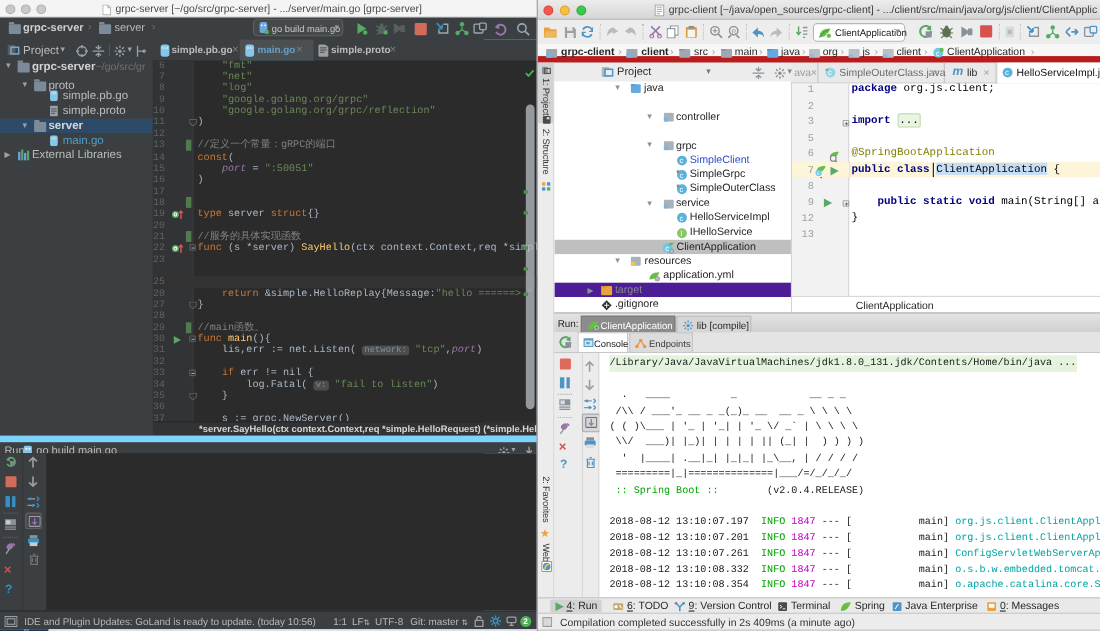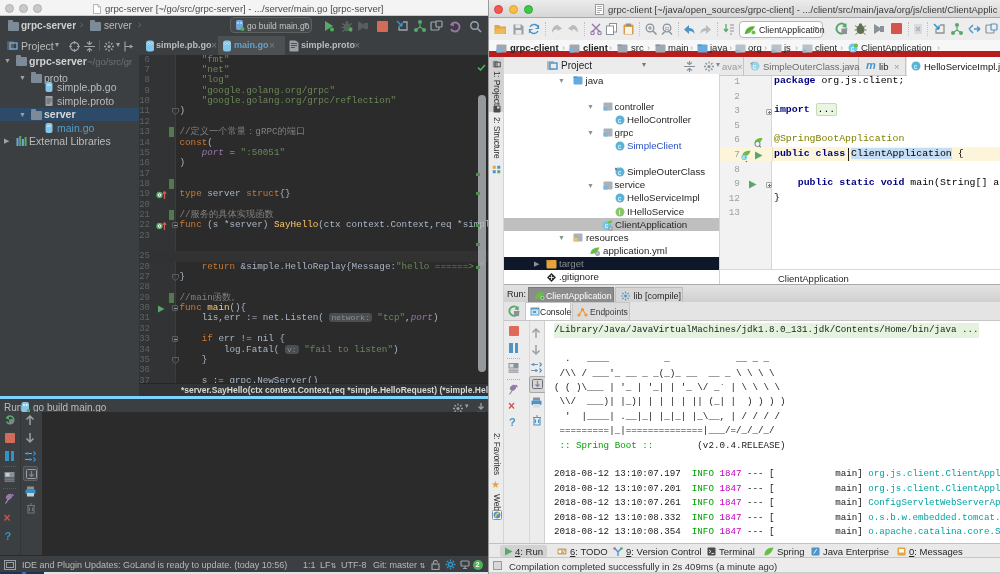--- a/index.html
+++ b/index.html
@@ -32,21 +32,21 @@
 .lline{position:absolute;left:0;width:349px;height:10.35px}
 .vcs{position:absolute;left:30px;width:5px;height:10.35px;background:#53794f}
 .fold{position:absolute;left:33px;width:6px;height:6px;border:1px solid #5a5e60;border-radius:1px}
 .lln{position:absolute;left:0;top:0;width:11px;text-align:right;color:#5f6366;font-size:9px;line-height:10.35px;font-family:"Liberation Mono",monospace}
 .lcode{position:absolute;left:40.5px;top:0;font-size:9.25px;font-family:"Liberation Mono",monospace;color:#a9b7c6;white-space:pre;line-height:10.35px}
 .k{color:#cc7832}.s{color:#6a8759}.cm{color:#808080}.fn{color:#ffc66d}.pv{color:#9876aa;font-style:italic}
 .hint{background:#4b4e50;color:#8a8e92;border-radius:3px;padding:0 2px;font-size:8px}
 
 .ltip{left:139px;top:383px;width:349px;height:13px;background:#313335;border-top:1px solid #262626;color:#d6d6d6;font-size:8.5px;font-weight:bold;white-space:nowrap;overflow:hidden;line-height:12px}
 
-.lrunh{left:0;top:396px;width:488px;height:16px;background:#3c3f41;border-top:3px solid #7dd3fc;color:#bbb;font-size:10px}
+.lrunh{left:0;top:396px;width:488px;height:16px;background:#3c3f41;border-top:6px solid #7dd3fc;color:#bbb;font-size:10px}
 
 .lcons{left:0;top:412px;width:488px;height:143px;background:#2b2b2b}
 .lstatus span{white-space:nowrap}
 .lconstb{position:absolute;left:0;top:0;width:42px;height:143px;background:#3c3f41}
 
 .lstatus{left:0;top:555px;width:488px;height:17px;background:#3c3f41;border-top:1px solid #2a2a2a;color:#b8b8b8;font-size:9px}
 
 #rw{left:488px;top:0;width:512px;height:574px;background:#ececec;border-left:1px solid #9a9a9a}
 .rtitle{left:0;top:0;width:512px;height:18px;background:linear-gradient(#ececec,#d6d6d6);border-bottom:1px solid #a8a8a8}
 .rtitletext{top:4px;left:119px;font-size:9.5px;color:#3a3a3a;white-space:nowrap}
@@ -786,41 +786,42 @@
       <span class="a" style="left:81.5px;top:0.5px">java</span>
     </div>
     <div class="rrow" style="left:0;top:26.2px;width:232px">
       <span class="arr" style="left:83px;top:3px;color:#8a9299">▼</span>
       <svg class="a" style="left:99px;top:2px" width="10" height="9" viewBox="0 0 10 9">
           <rect x="0.5" y="0.5" width="9" height="8" rx="1" fill="#a8b2ba"></rect>
           <rect x="0.5" y="5" width="4" height="3.5" fill="#7fb3dc"></rect>
         </svg>
       <span class="a" style="left:110.5px;top:0.5px">controller</span>
     </div>
-    <div class="rrow" style="left:0;top:39.3px;width:216px">
-      <svg class="a" style="left:111px;top:1.5px" width="10" height="10" viewBox="0 0 10 10">
-          <circle cx="5" cy="5" r="4.5" fill="#59b2d8"></circle>
-          <text x="2.7" y="7.6" font-size="7" fill="#fff">c</text>
-        </svg>
-      <span class="a" style="left:123px;top:0.5px">HelloController</span>
-    </div>
     <div class="rrow" style="left:0;top:52.4px;width:216px">
       <span class="arr" style="left:83px;top:3px;color:#8a9299">▼</span>
       <svg class="a" style="left:99px;top:2px" width="10" height="9" viewBox="0 0 10 9">
           <rect x="0.5" y="0.5" width="9" height="8" rx="1" fill="#a8b2ba"></rect>
           <rect x="0.5" y="5" width="4" height="3.5" fill="#7fb3dc"></rect>
         </svg>
       <span class="a" style="left:110.5px;top:0.5px">grpc</span>
     </div>
     <div class="rrow" style="left:0;top:65.5px;width:216px">
       <svg class="a" style="left:111px;top:1.5px" width="10" height="10" viewBox="0 0 10 10">
           <circle cx="5" cy="5" r="4.5" fill="#59b2d8"></circle>
           <text x="2.7" y="7.6" font-size="7" fill="#fff">c</text>
         </svg>
       <span class="a" style="left:123px;top:0.5px;color:#2b50c8">SimpleClient</span>
+    </div>
+    <div class="rrow" style="left:0;top:78.6px;width:216px">
+      <svg class="a" style="left:111px;top:1.5px" width="10" height="10" viewBox="0 0 10 10">
+          <circle cx="5" cy="5" r="4.5" fill="#59b2d8"></circle>
+          <text x="2.7" y="7.6" font-size="7" fill="#fff">c</text>
+          <path d="M0.5 2.5 L2.5 0.5 M0.5 0.8 L0.5 2.7 L2.3 2.7" stroke="#6a6f74" stroke-width="0.9" fill="none"></path>
+        </svg>
+      <span class="a" style="left:123px;top:0.5px">SimpleGrpc</span>
     </div>
     <div class="rrow" style="left:0;top:91.7px;width:216px">
       <svg class="a" style="left:111px;top:1.5px" width="10" height="10" viewBox="0 0 10 10">
           <circle cx="5" cy="5" r="4.5" fill="#59b2d8"></circle>
           <text x="2.7" y="7.6" font-size="7" fill="#fff">c</text>
           <path d="M0.5 2.5 L2.5 0.5 M0.5 0.8 L0.5 2.7 L2.3 2.7" stroke="#6a6f74" stroke-width="0.9" fill="none"></path>
         </svg>
       <span class="a" style="left:123px;top:0.5px">SimpleOuterClass</span>
     </div>
     <div class="rrow" style="left:0;top:104.8px;width:216px">
@@ -862,21 +863,21 @@
       <span class="a" style="left:99px;top:0.5px">application.yml</span>
     </div>
     <div class="rrow" style="left:0;top:157.2px;width:216px">
       <span class="arr" style="left:54px;top:3px;color:#8a9299">▼</span>
       <svg class="a" style="left:69px;top:2px" width="10" height="9" viewBox="0 0 10 9">
           <rect x="0.5" y="0.5" width="9" height="8" rx="1" fill="#a8b2ba"></rect>
           <rect x="0.5" y="5" width="4" height="3.5" fill="#ecc55c"></rect>
         </svg>
       <span class="a" style="left:82px;top:0.5px">resources</span>
     </div>
-    <div class="rrow" style="left:0;top:183.4px;width:216px;background:#0f172a">
+    <div class="rrow" style="left:0;top:183.4px;width:216px;background:#4c1d95">
       <span class="arr" style="left:30px;top:3px;color:#8a9299">▶</span>
       <svg class="a" style="left:42px;top:1.5px" width="11" height="10" viewBox="0 0 11 10">
           <rect x="0.5" y="1" width="10" height="8.5" rx="1" fill="#e8a33d"></rect>
           <path d="M0.5 2.5 V1 H4.5 L5.5 2.5 Z" fill="#d89230"></path>
         </svg>
       <span class="a" style="left:55px;top:0.5px;color:#8a8a8a">target</span>
     </div>
     <div class="rrow" style="left:0;top:196.5px;width:216px">
       <svg class="a" style="left:42px;top:1px" width="11" height="11" viewBox="0 0 11 11">
           <rect x="2.3" y="2.3" width="6.4" height="6.4" fill="#2b2b2b" transform="rotate(45 5.5 5.5)"></rect>

